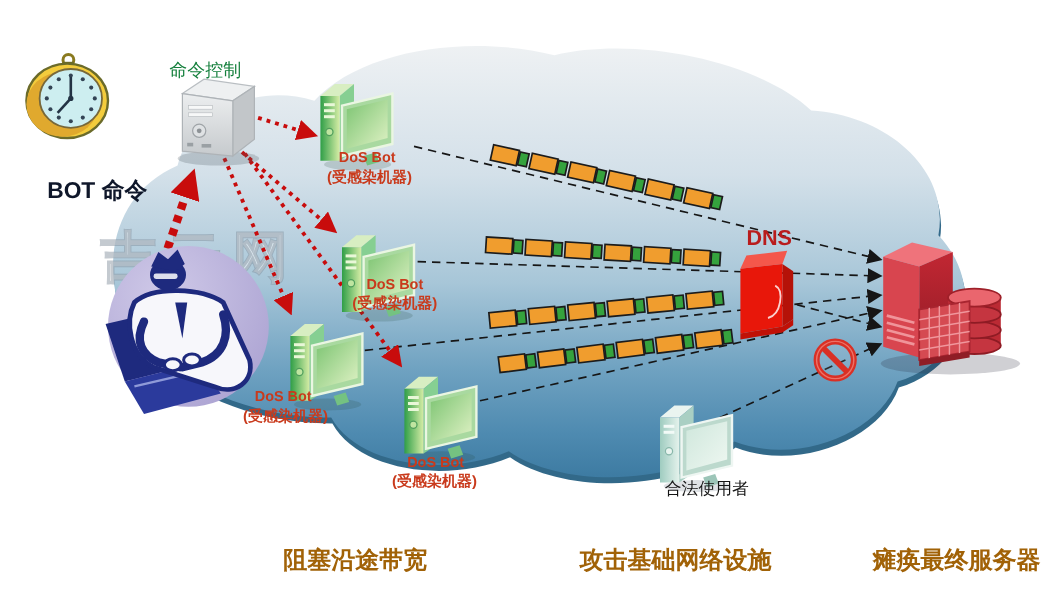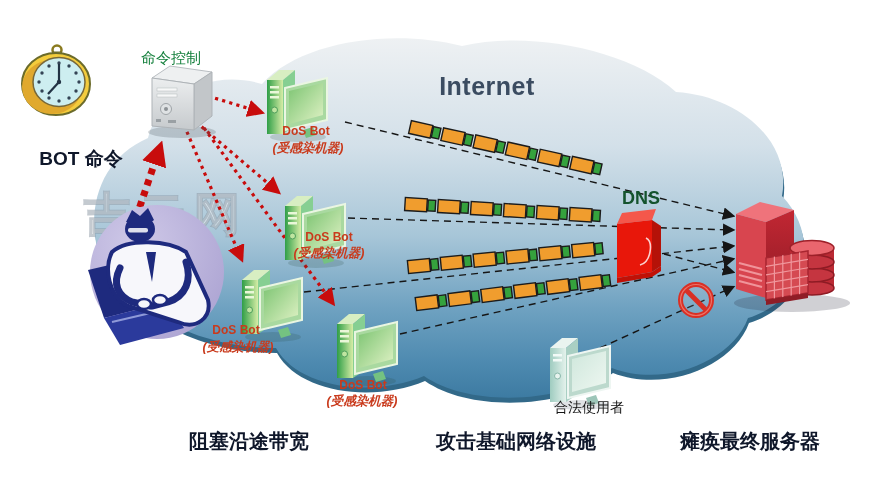--- a/index.html
+++ b/index.html
@@ -14,29 +14,29 @@
     font-size:46px;font-weight:700;letter-spacing:9px;
     color:rgba(255,255,255,0.52);
     -webkit-text-stroke:1.5px rgba(125,138,150,0.45);
     white-space:nowrap;user-select:none;
   }
   #svg-main{z-index:3;}
   .lbl{position:absolute;z-index:4;white-space:nowrap;transform:translateX(-50%);}
   .lbl-cc{top:49px;left:171px;font-size:15px;color:#15803d;}
   .lbl-botcmd{top:146px;left:81px;font-size:19px;font-weight:700;color:#0f172a;}
   .lbl-internet{top:72px;left:487px;font-size:25px;font-weight:600;color:#3b4c61;letter-spacing:0.5px;}
-  .lbl-dns{top:188px;left:641px;font-size:18px;font-weight:700;color:#14532d;}
+  .lbl-dns{top:188px;left:641px;font-size:18px;font-weight:700;color:#b91c1c;}
   .bot-name{font-size:12px;font-weight:700;color:#c93a1c;}
-  .bot-sub{font-size:12.5px;font-weight:700;color:#c93a1c;font-style:italic;}
+  .bot-sub{font-size:12.5px;font-weight:700;color:#c93a1c;}
   .b1n{top:124px;left:306px;} .b1s{top:140px;left:308px;}
   .b2n{top:230px;left:329px;} .b2s{top:245px;left:329px;}
   .b3n{top:323px;left:236px;} .b3s{top:339px;left:238px;}
   .b4n{top:378px;left:363px;} .b4s{top:393px;left:362px;}
   .lbl-user{top:399px;left:589px;font-size:14px;color:#151515;text-align:right;}
-  .caption{top:428px;font-size:20px;font-weight:700;color:#0f172a;}
+  .caption{top:453px;font-size:20px;font-weight:700;color:#a16207;margin-left:47px;}
   .cap1{left:249px;} .cap2{left:516px;} .cap3{left:750px;}
 </style>
 </head>
 <body>
 
 <div id="stage">
 
   <svg id="svg-bg" width="887" height="500" viewBox="0 0 887 500">
     <defs>
       <linearGradient id="gCloud" x1="0" y1="0" x2="0" y2="1">
@@ -284,21 +284,20 @@
 
     <g transform="translate(696,300)">
       <circle r="15.5" fill="rgba(255,255,255,0.10)" stroke="#d93025" stroke-width="5"></circle>
       <line x1="-10" y1="-10" x2="10" y2="10" stroke="#d93025" stroke-width="5"></line>
       <circle r="15.5" fill="none" stroke="rgba(255,180,170,0.5)" stroke-width="1.2"></circle>
     </g>
   </svg>
 
   <div class="lbl lbl-cc">命令控制</div>
   <div class="lbl lbl-botcmd">BOT 命令</div>
-  <div class="lbl lbl-internet">Internet</div>
   <div class="lbl lbl-dns">DNS</div>
 
   <div class="lbl bot-name b1n">DoS Bot</div>
   <div class="lbl bot-sub b1s">(受感染机器)</div>
   <div class="lbl bot-name b2n">DoS Bot</div>
   <div class="lbl bot-sub b2s">(受感染机器)</div>
   <div class="lbl bot-name b3n">DoS Bot</div>
   <div class="lbl bot-sub b3s">(受感染机器)</div>
   <div class="lbl bot-name b4n">DoS Bot</div>
   <div class="lbl bot-sub b4s">(受感染机器)</div>

